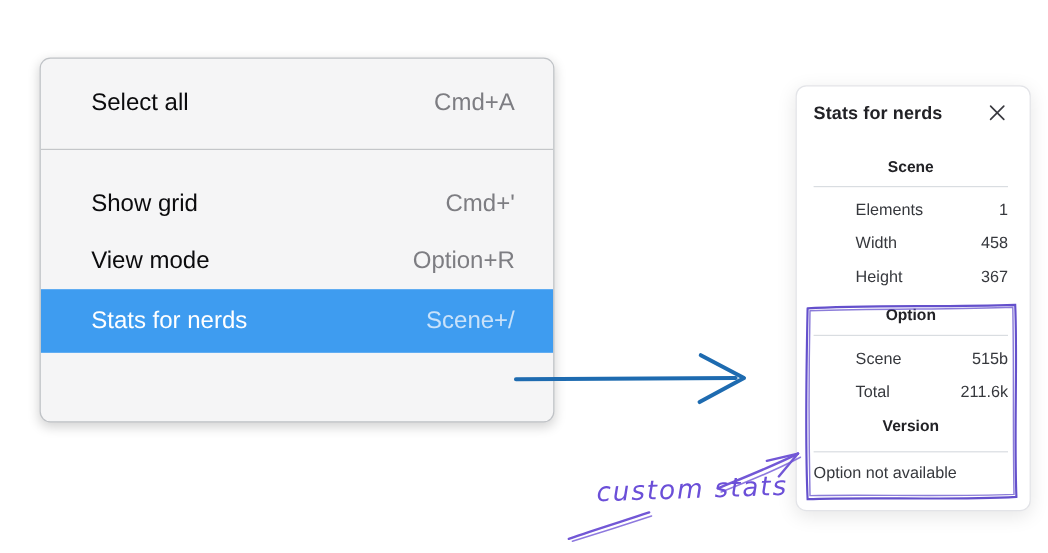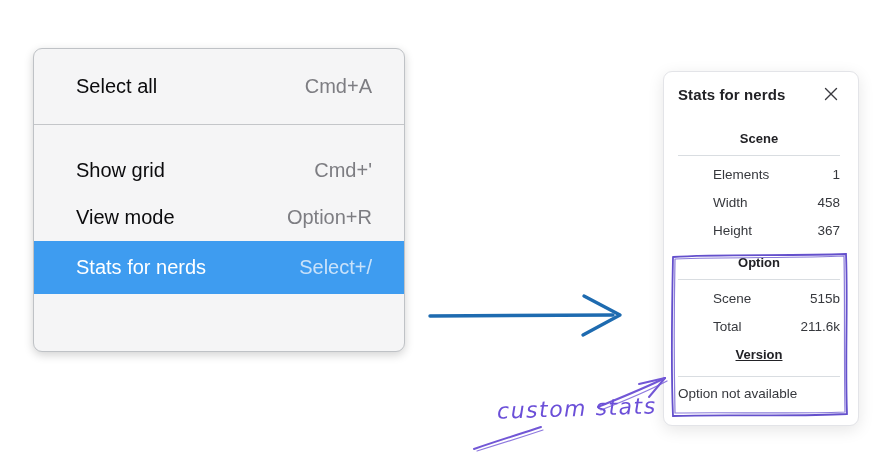--- a/index.html
+++ b/index.html
@@ -10,21 +10,21 @@
     width: 873px;
     height: 461px;
     background: #ffffff;
     overflow: hidden;
   }
 
   
   .menu {
     position: absolute;
     left: 33px; top: 48px;
-    width: 372px; height: 304px;
+    width: 429px; height: 304px;
     background: #f5f5f6;
     border: 1px solid #bfc2c6;
     border-radius: 9px;
     box-shadow: 0 3px 10px rgba(0,0,0,0.18);
     overflow: hidden;
     font-size: 20px;
   }
   .menu-group-1 { height: 75px; padding-top: 14px; }
   .menu-divider { border: none; border-top: 1px solid #c4c6c9; width: 100%; }
   .menu-group-2 { padding-top: 22px; }
@@ -73,21 +73,21 @@
   }
   .sp-heading {
     margin-top: 26px;
     text-align: center;
     font-weight: bold;
     font-size: 13px;
     color: #222226;
     line-height: 18px;
   }
   .sp-heading.storage { margin-top: 10px; }
-  .sp-heading.version { margin-top: 6px; text-decoration: underline; }
+  .sp-heading.version { margin-top: 6px; }
   .sp-rule { border: none; border-top: 1px solid #d9dde1; margin-top: 7px; }
   .sp-rule.version-rule { margin-top: 12px; }
   .sp-rows { margin-top: 4px; }
   .sp-row {
     display: flex;
     align-items: center;
     justify-content: space-between;
     height: 28px;
     margin-left: 35px;
   }
@@ -132,21 +132,21 @@
       <div class="menu-item">
         <span class="mi-label">Show grid</span>
         <span class="mi-shortcut">Cmd+'</span>
       </div>
       <div class="menu-item">
         <span class="mi-label">View mode</span>
         <span class="mi-shortcut">Option+R</span>
       </div>
       <div class="menu-item highlighted">
         <span class="mi-label">Stats for nerds</span>
-        <span class="mi-shortcut">Select+/</span>
+        <span class="mi-shortcut">Scene+/</span>
       </div>
     </div>
   </div>
 
   <div class="stats-panel">
     <div class="sp-title-row">
       <span class="sp-title">Stats for nerds</span>
       <button class="sp-close" aria-label="Close">
         <svg width="14" height="14" viewBox="0 0 14 14">
           <line x1="1.5" y1="1.5" x2="12.5" y2="12.5" stroke="#3a3a40" stroke-width="1.4" stroke-linecap="round"></line>

